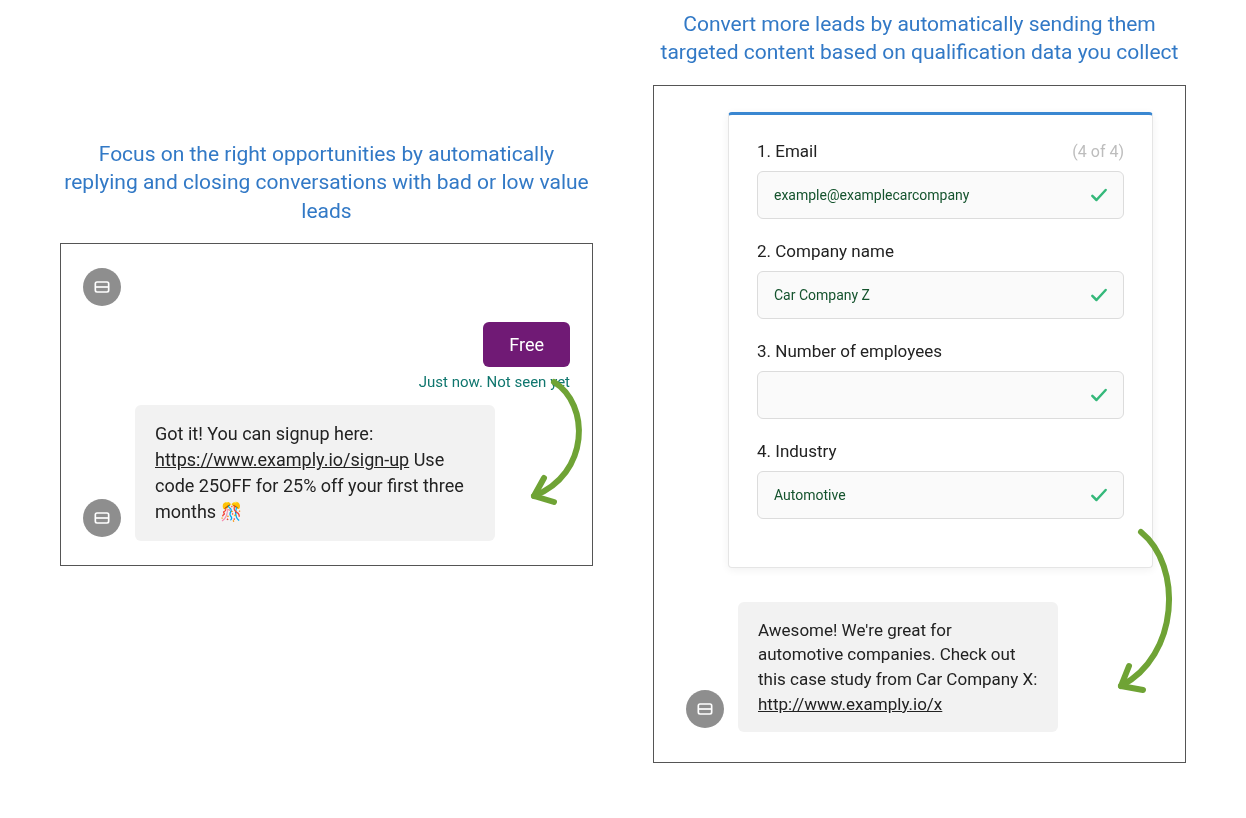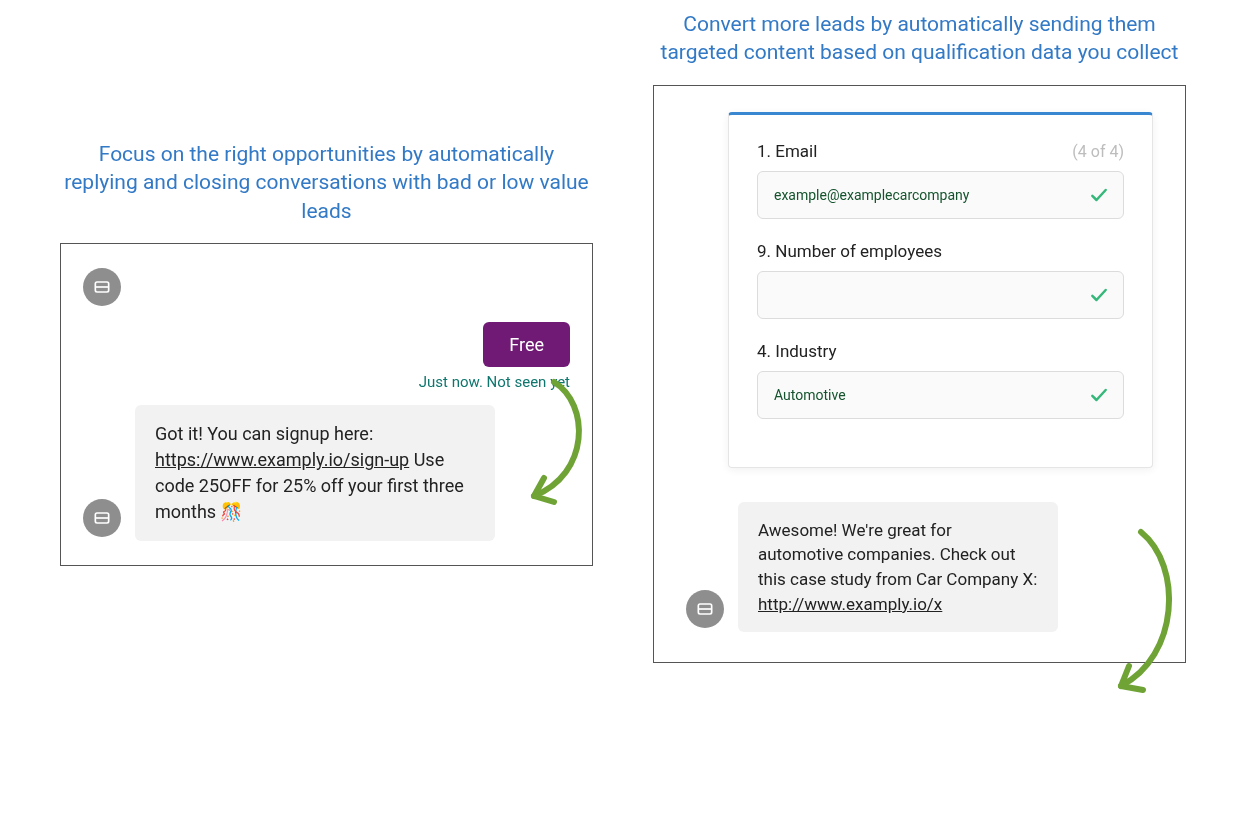--- a/index.html
+++ b/index.html
@@ -173,24 +173,35 @@
             <span class="counter">(4 of 4)</span>
           </div>
           <div class="input-wrap">
             <span class="input-val">example@examplecarcompany</span>
             <span class="check"><svg viewBox="0 0 24 24" fill="none" stroke="#35b87a" stroke-width="3" stroke-linecap="round" stroke-linejoin="round">
                   <polyline points="4 13 9 18 20 6"></polyline>
                 </svg></span>
           </div>
         </div>
 
-
-        <div class="field">
-          <div class="field-label-row">
-              <span>9. Number of employees</span>
+        <div class="field">
+          <div class="field-label-row">
+              <span>2. Company name</span>
+            </div>
+          <div class="input-wrap">
+            <span class="input-val">Car Company Z</span>
+            <span class="check"><svg viewBox="0 0 24 24" fill="none" stroke="#35b87a" stroke-width="3" stroke-linecap="round" stroke-linejoin="round">
+                  <polyline points="4 13 9 18 20 6"></polyline>
+                </svg></span>
+          </div>
+        </div>
+
+        <div class="field">
+          <div class="field-label-row">
+              <span>3. Number of employees</span>
             </div>
           <div class="input-wrap">
             <span class="check"><svg viewBox="0 0 24 24" fill="none" stroke="#35b87a" stroke-width="3" stroke-linecap="round" stroke-linejoin="round">
                   <polyline points="4 13 9 18 20 6"></polyline>
                 </svg></span>
           </div>
         </div>
 
         <div class="field">
           <div class="field-label-row">

